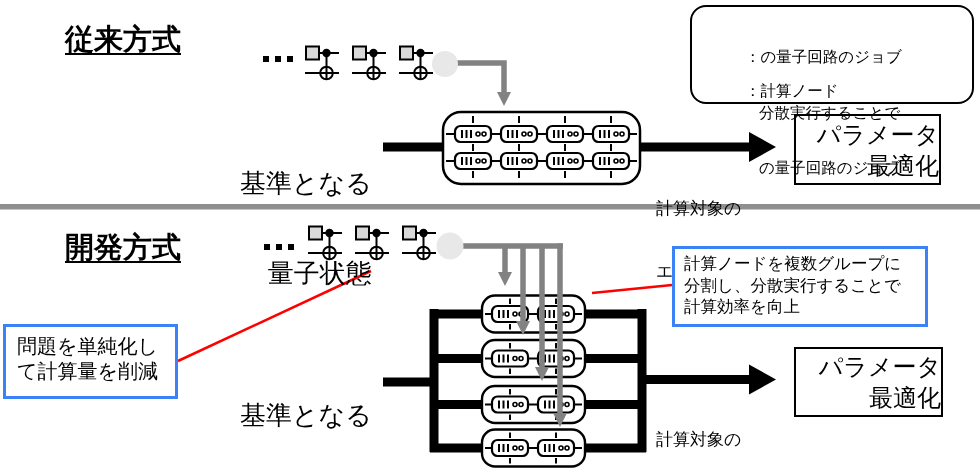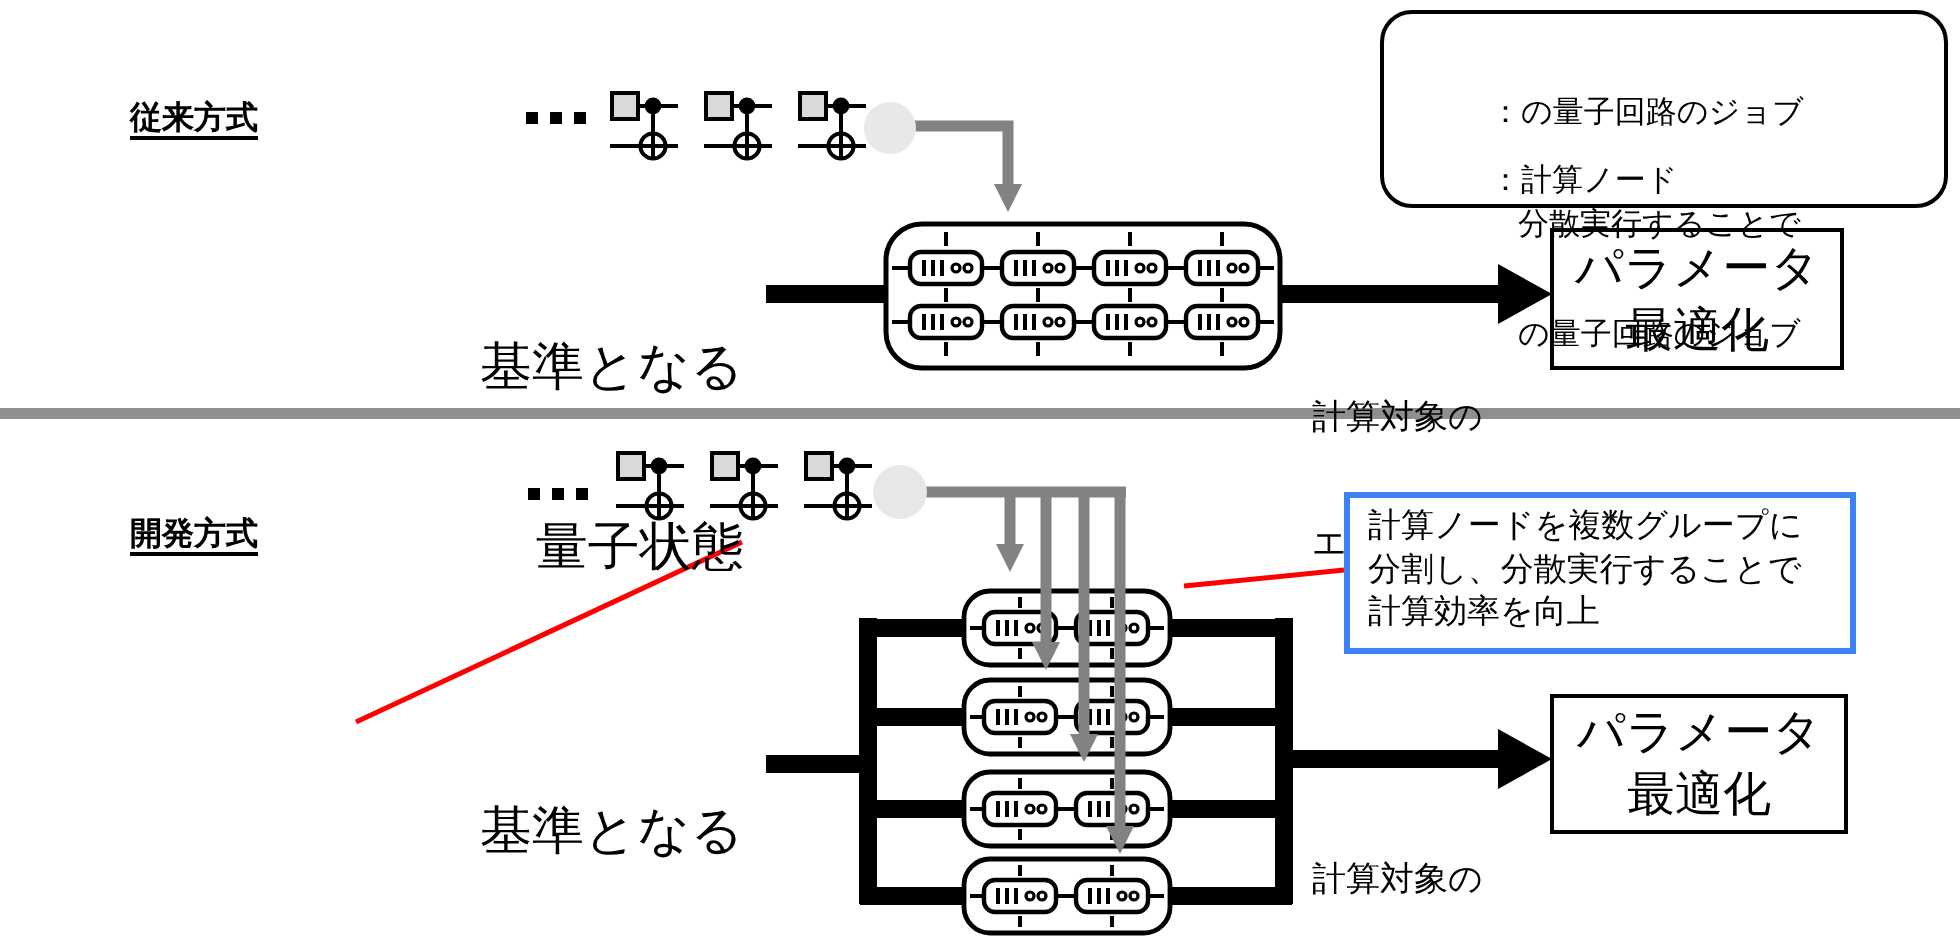--- a/index.html
+++ b/index.html
@@ -1,24 +1,24 @@
 <!DOCTYPE html>
 <html><head>
 <meta charset="utf-8">
 <style>
   html,body{margin:0;padding:0;background:#fff;}
   #stage{position:relative;width:980px;height:475px;background:#fff;overflow:hidden;
          font-family:"Liberation Sans","DejaVu Sans",sans-serif;color:#000;}
   #diagram-svg{position:absolute;left:0;top:0;}
   .t{position:absolute;white-space:pre;}
-  .title{font-size:16px;font-weight:bold;text-decoration:underline;text-decoration-thickness:2px;text-underline-offset:4px;margin-top:29px;}
+  .title{font-size:29px;font-weight:bold;text-decoration:underline;text-decoration-thickness:2px;text-underline-offset:4px;}
   .state{font-size:26px;line-height:30px;text-align:right;}
   .energy{font-size:17px;line-height:21px;}
   .parambox{position:absolute;border:2.5px solid #000;background:#fff;display:flex;flex-direction:column;
-            align-items:center;justify-content:center;font-size:24px;line-height:31px;text-align:center;}
+            align-items:flex-end;justify-content:center;font-size:24px;line-height:31px;text-align:center;margin-left:19px;}
   .legendbox{position:absolute;left:690px;top:5px;width:284px;height:99px;border:2.2px solid #000;border-radius:16px;background:#fff;box-sizing:border-box;}
   .legendtext{font-size:15.5px;line-height:18.5px;}
   .indent{padding-left:14px;}
   .redbox{position:absolute;border:3px solid #3b82f6;background:#fff;box-sizing:border-box;}
   .redtext-l{font-size:20px;line-height:25px;padding:7px 0 0 11px;}
   .redtext-r{font-size:16.5px;line-height:21.5px;padding:4px 0 0 9px;}
   .k2{stroke:#000;stroke-width:2;}
 </style>
 </head>
 <body>
@@ -236,20 +236,26 @@
 </div>
 
 <div class="legendbox"></div>
 <div class="t legendtext" style="left:745px;top:11px">
   <div>：の量子回路のジョブ</div>
   <div class="indent">分散実行することで</div>
   <div class="indent">の量子回路のジョブ</div>
 </div>
 <div class="t legendtext" style="left:745px;top:82px">：計算ノード</div>
 
+<div class="redbox" style="left:3px;top:324px;width:175px;height:75px">
+  <div class="redtext-l">
+    <div>問題を単純化し</div>
+    <div>て計算量を削減</div>
+  </div>
+</div>
 
 <div class="redbox" style="left:672px;top:246px;width:256px;height:81px">
   <div class="redtext-r">
     <div>計算ノードを複数グループに</div>
     <div>分割し、分散実行することで</div>
     <div>計算効率を向上</div>
   </div>
 </div>
 
 </div>

